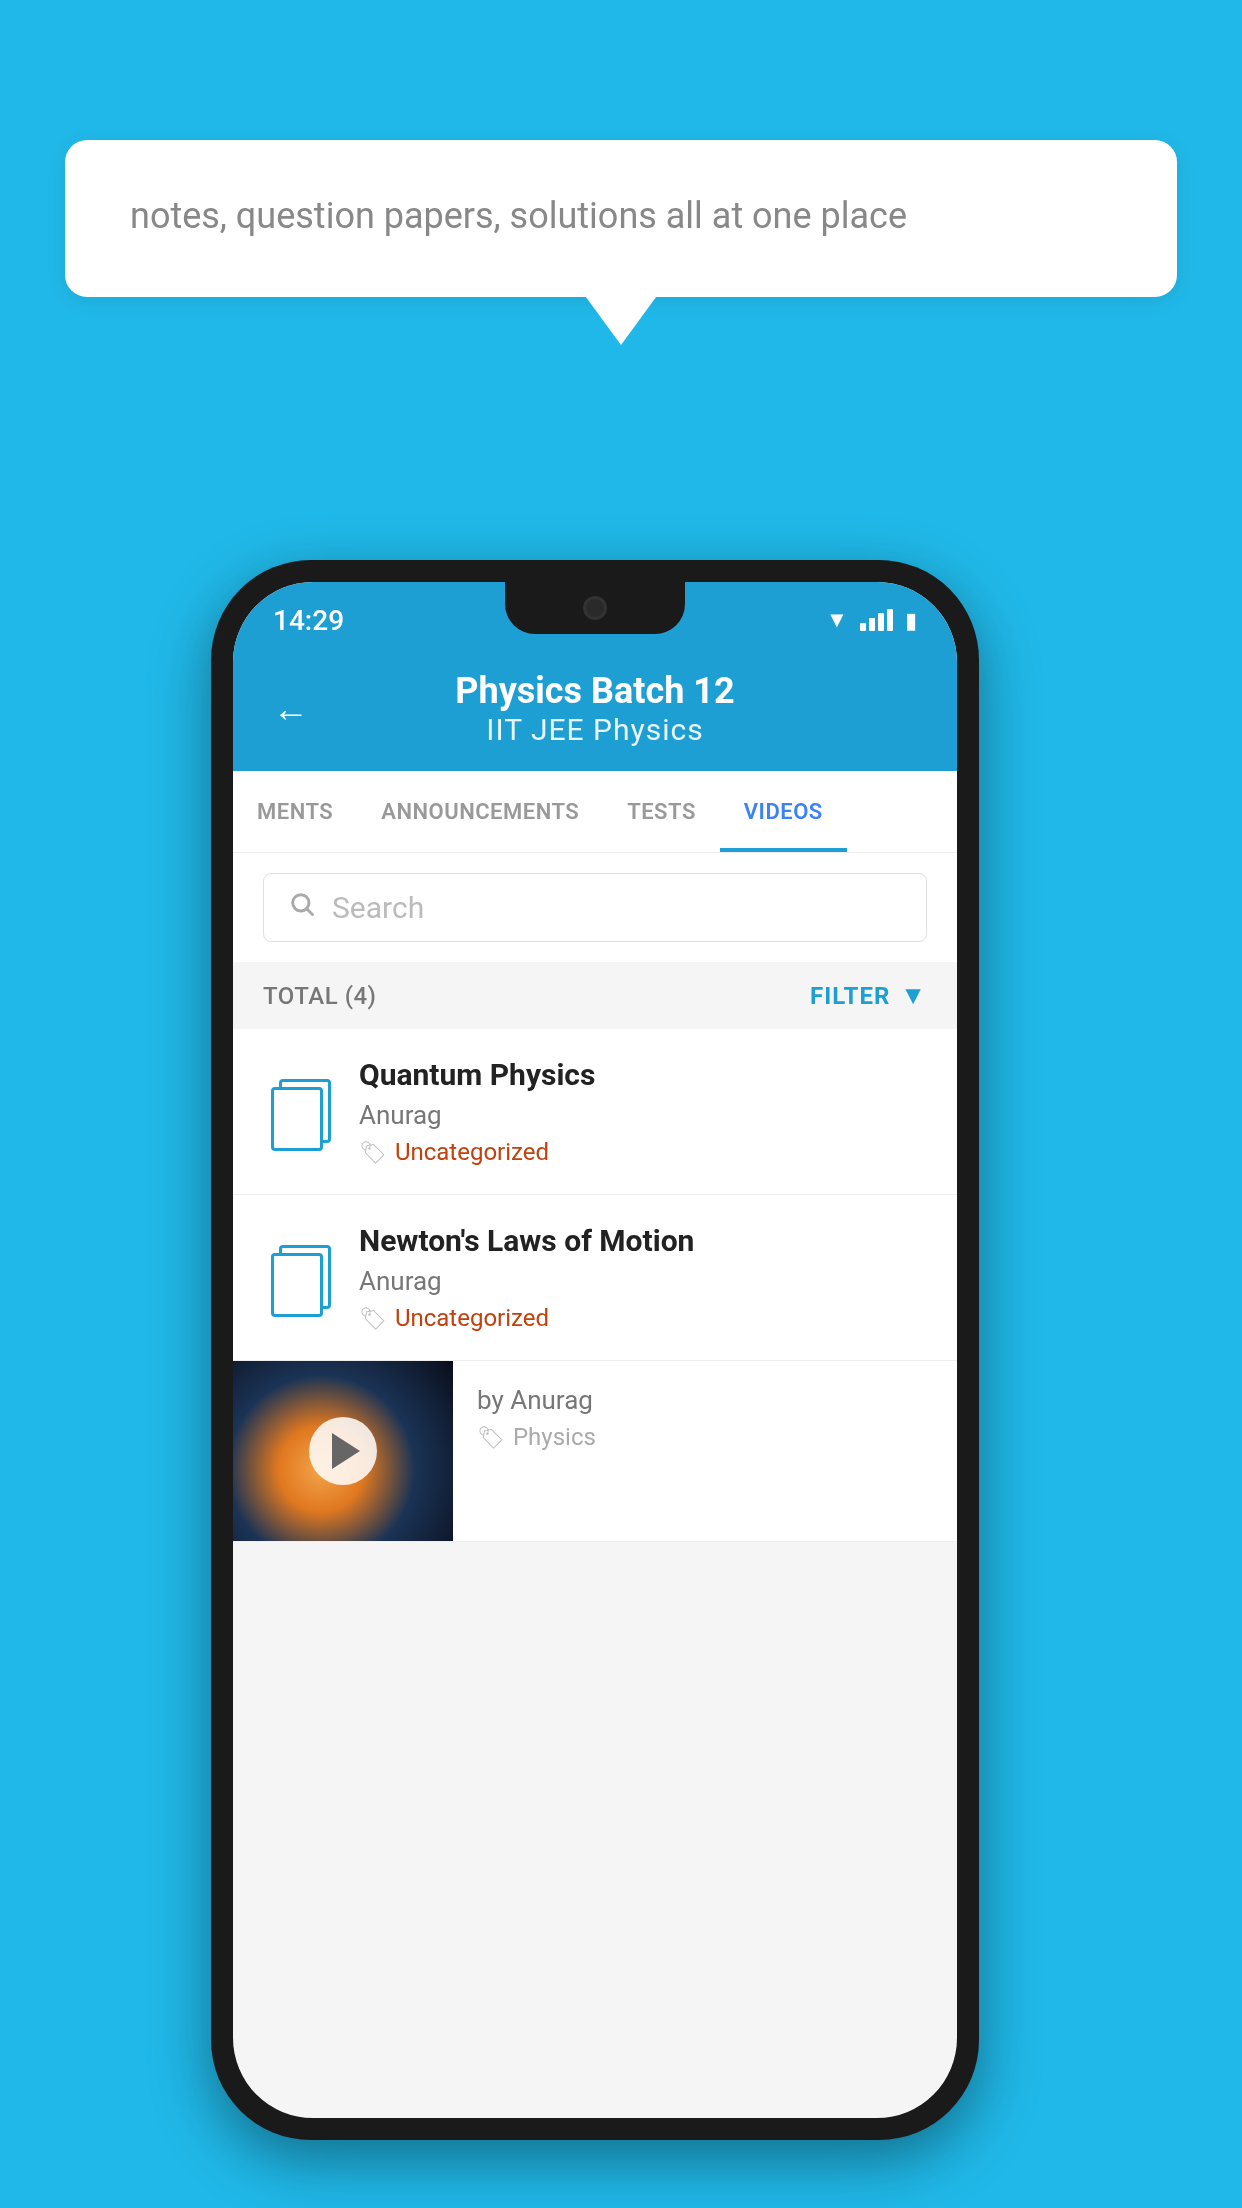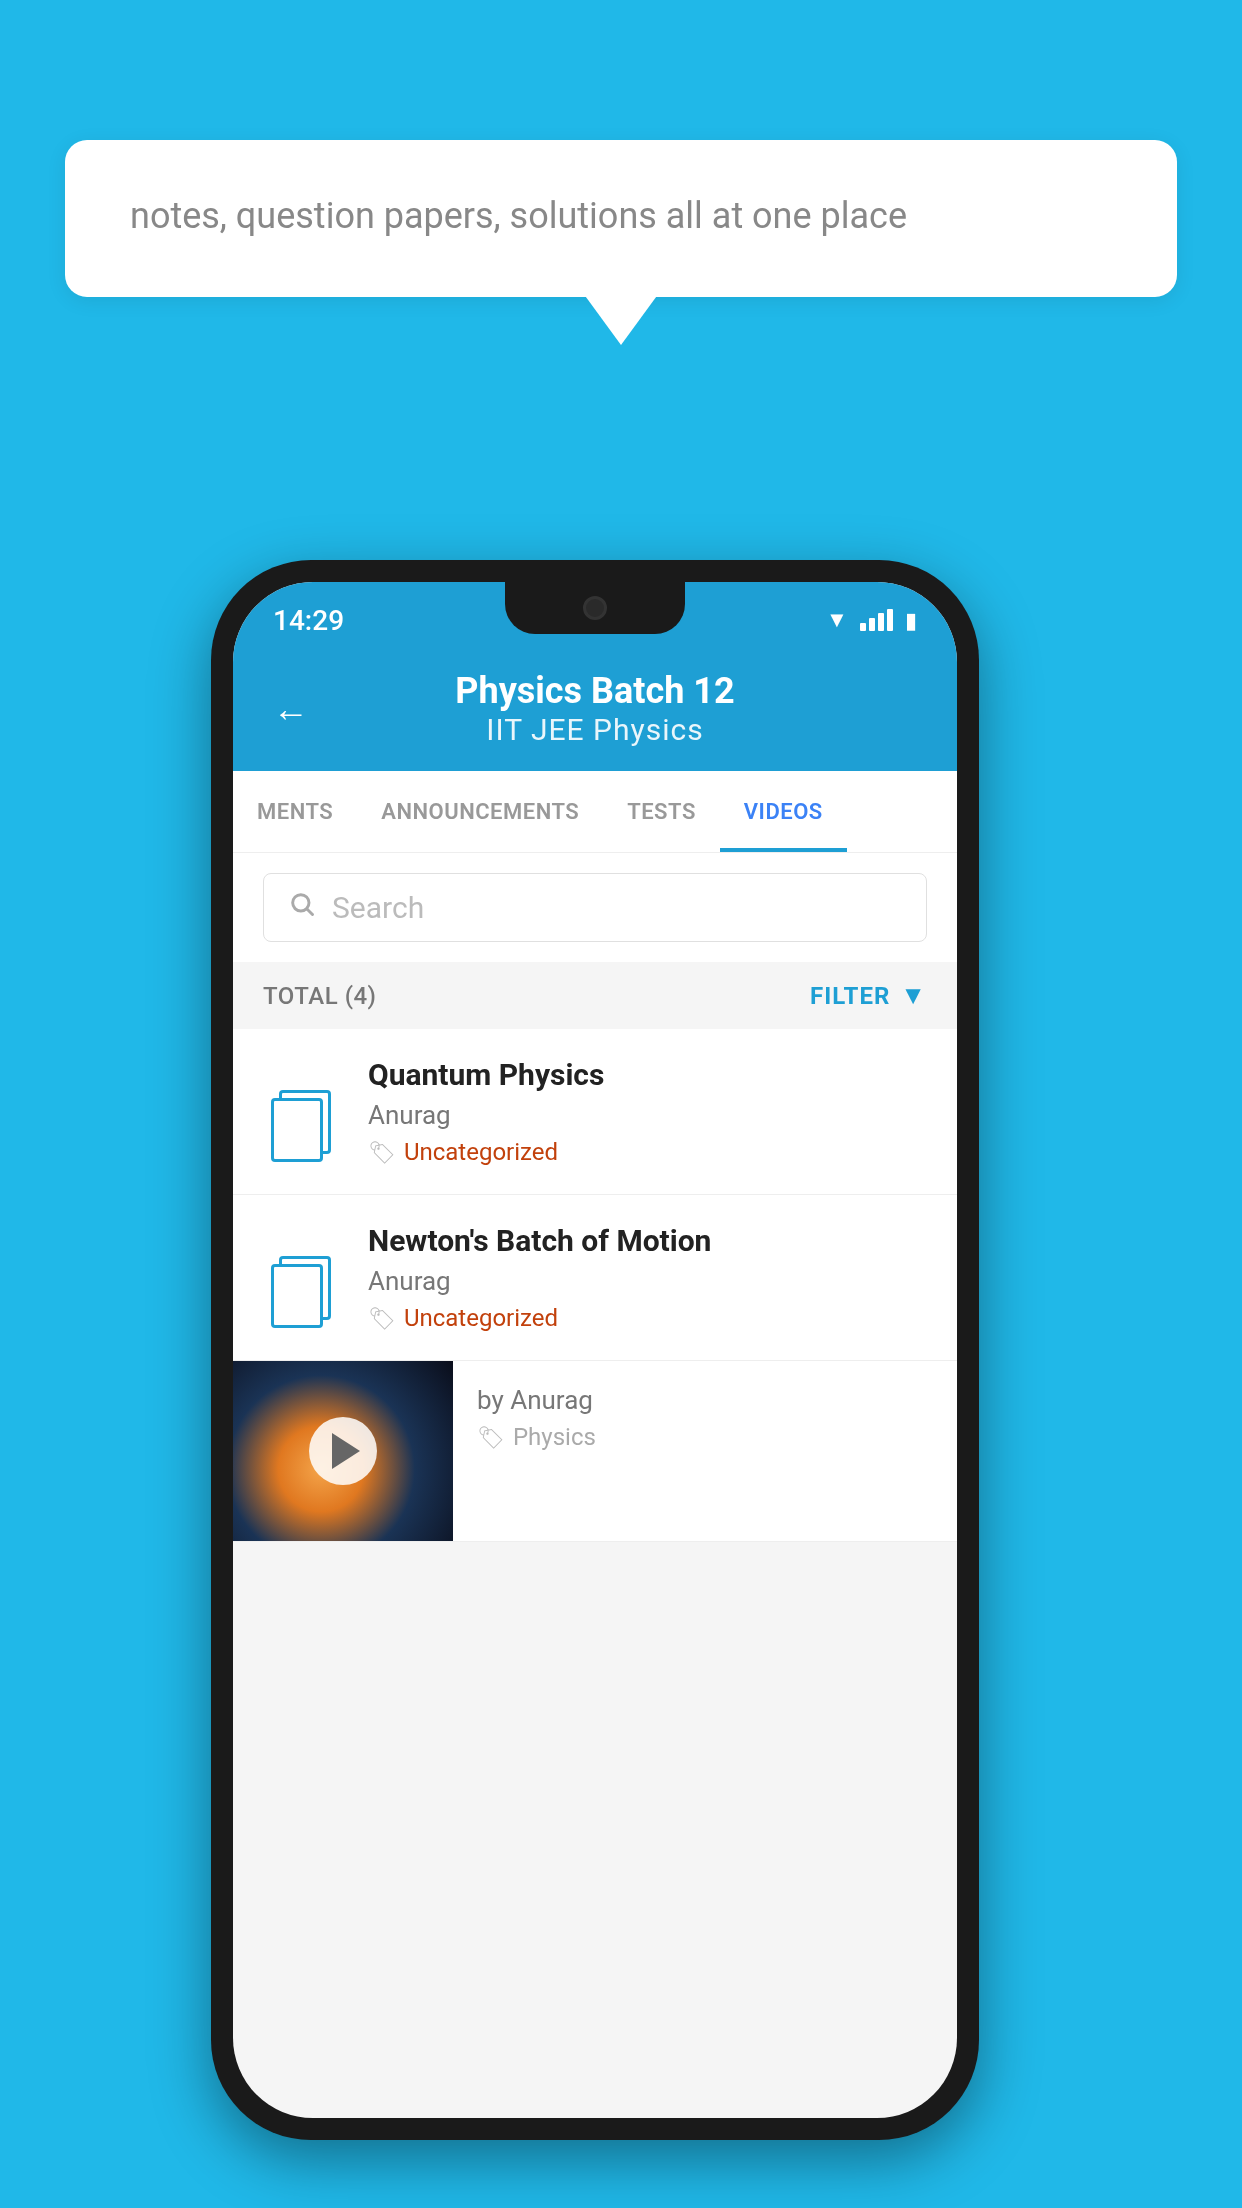--- a/index.html
+++ b/index.html
@@ -281,26 +281,26 @@
     }
 
     
     .content-list {
       background: white;
       overflow: hidden;
     }
 
     .list-item {
       display: flex;
-      align-items: flex-end;
+      align-items: center;
       padding: 28px 30px;
       border-bottom: 1px solid #eee;
       background: white;
       cursor: pointer;
-      gap: 25px;
+      gap: 16px;
     }
 
     .item-icon-wrapper {
       width: 80px;
       min-width: 80px;
       height: 80px;
       display: flex;
       align-items: center;
       justify-content: center;
       margin-top: 6px;
@@ -559,21 +559,21 @@
         </div>
 
         <div class="list-item">
           <div class="item-icon-wrapper">
             <div class="doc-icon">
               <div class="doc-page"></div>
               <div class="doc-page"></div>
             </div>
           </div>
           <div class="item-content">
-            <div class="item-title">Newton's Batch of Motion</div>
+            <div class="item-title">Newton's Laws of Motion</div>
             <div class="item-author">Anurag</div>
             <div class="item-tag">
               <span class="tag-icon">🏷</span>
               <span class="tag-text">Uncategorized</span>
             </div>
           </div>
         </div>
 
         <div class="video-list-item">
           <div class="video-thumbnail">

